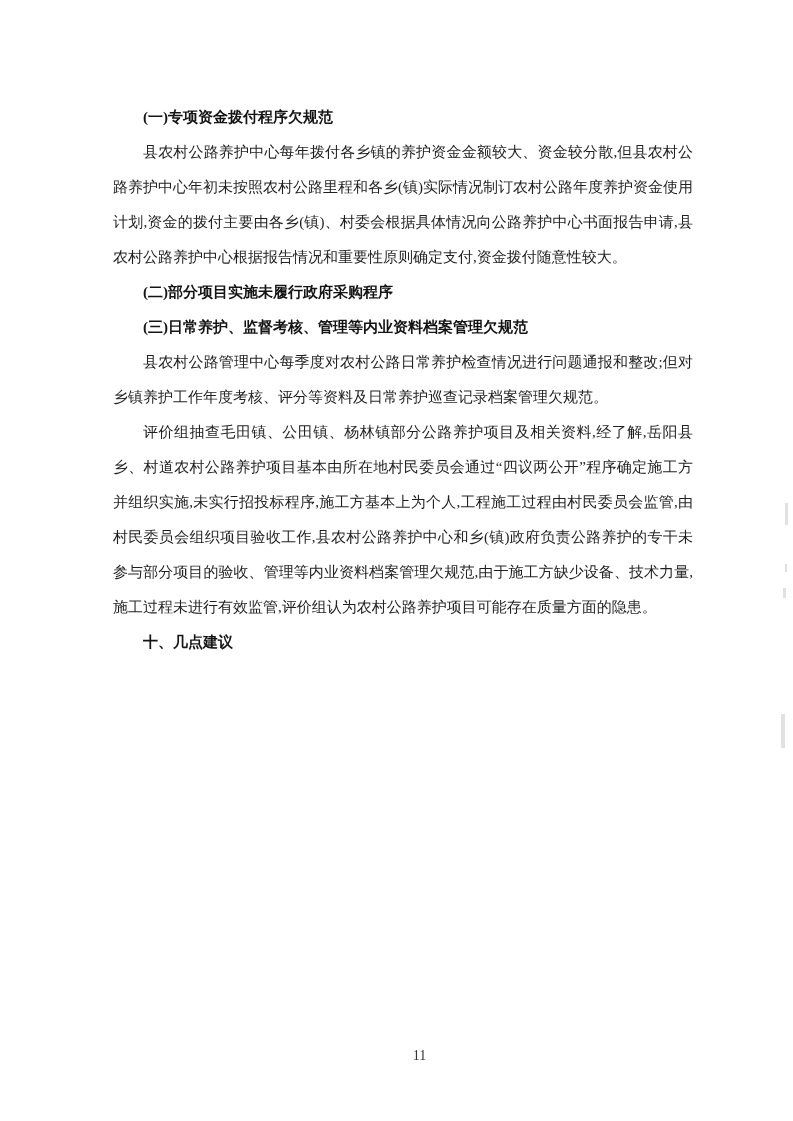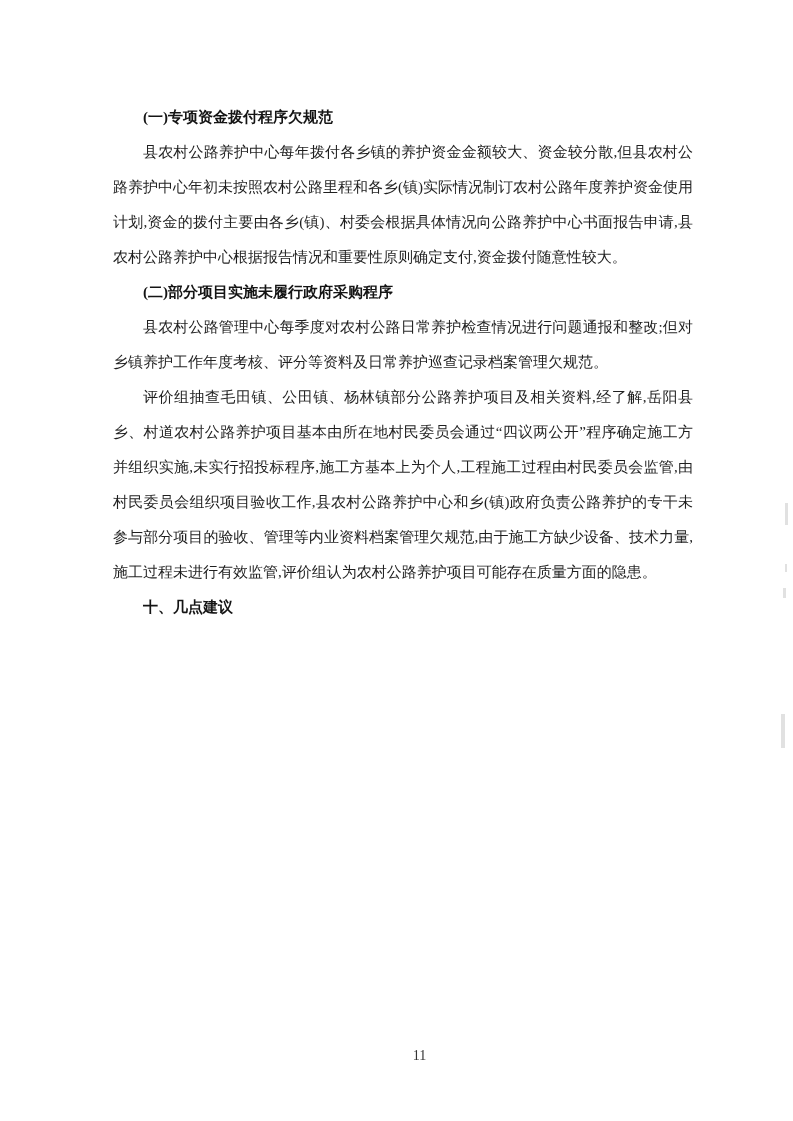--- a/index.html
+++ b/index.html
@@ -66,20 +66,21 @@
 <body>
 
 <div class="page">
   <div class="content">
 
     <h2>(一)专项资金拨付程序欠规范</h2>
     <p>县农村公路养护中心每年拨付各乡镇的养护资金金额较大、资金较分散,但县农村公路养护中心年初未按照农村公路里程和各乡(镇)实际情况制订农村公路年度养护资金使用计划,资金的拨付主要由各乡(镇)、村委会根据具体情况向公路养护中心书面报告申请,县农村公路养护中心根据报告情况和重要性原则确定支付,资金拨付随意性较大。</p>
 
     <h2>(二)部分项目实施未履行政府采购程序</h2>
 
+    <h2>(三)日常养护、监督考核、管理等内业资料档案管理欠规范</h2>
     <p>县农村公路管理中心每季度对农村公路日常养护检查情况进行问题通报和整改;但对乡镇养护工作年度考核、评分等资料及日常养护巡查记录档案管理欠规范。</p>
 
     <p>评价组抽查毛田镇、公田镇、杨林镇部分公路养护项目及相关资料,经了解,岳阳县乡、村道农村公路养护项目基本由所在地村民委员会通过“四议两公开”程序确定施工方并组织实施,未实行招投标程序,施工方基本上为个人,工程施工过程由村民委员会监管,由村民委员会组织项目验收工作,县农村公路养护中心和乡(镇)政府负责公路养护的专干未参与部分项目的验收、管理等内业资料档案管理欠规范,由于施工方缺少设备、技术力量,施工过程未进行有效监管,评价组认为农村公路养护项目可能存在质量方面的隐患。</p>
 
     <h2>十、几点建议</h2>
 
   </div>
 
   <div class="page-number">11</div>
 

